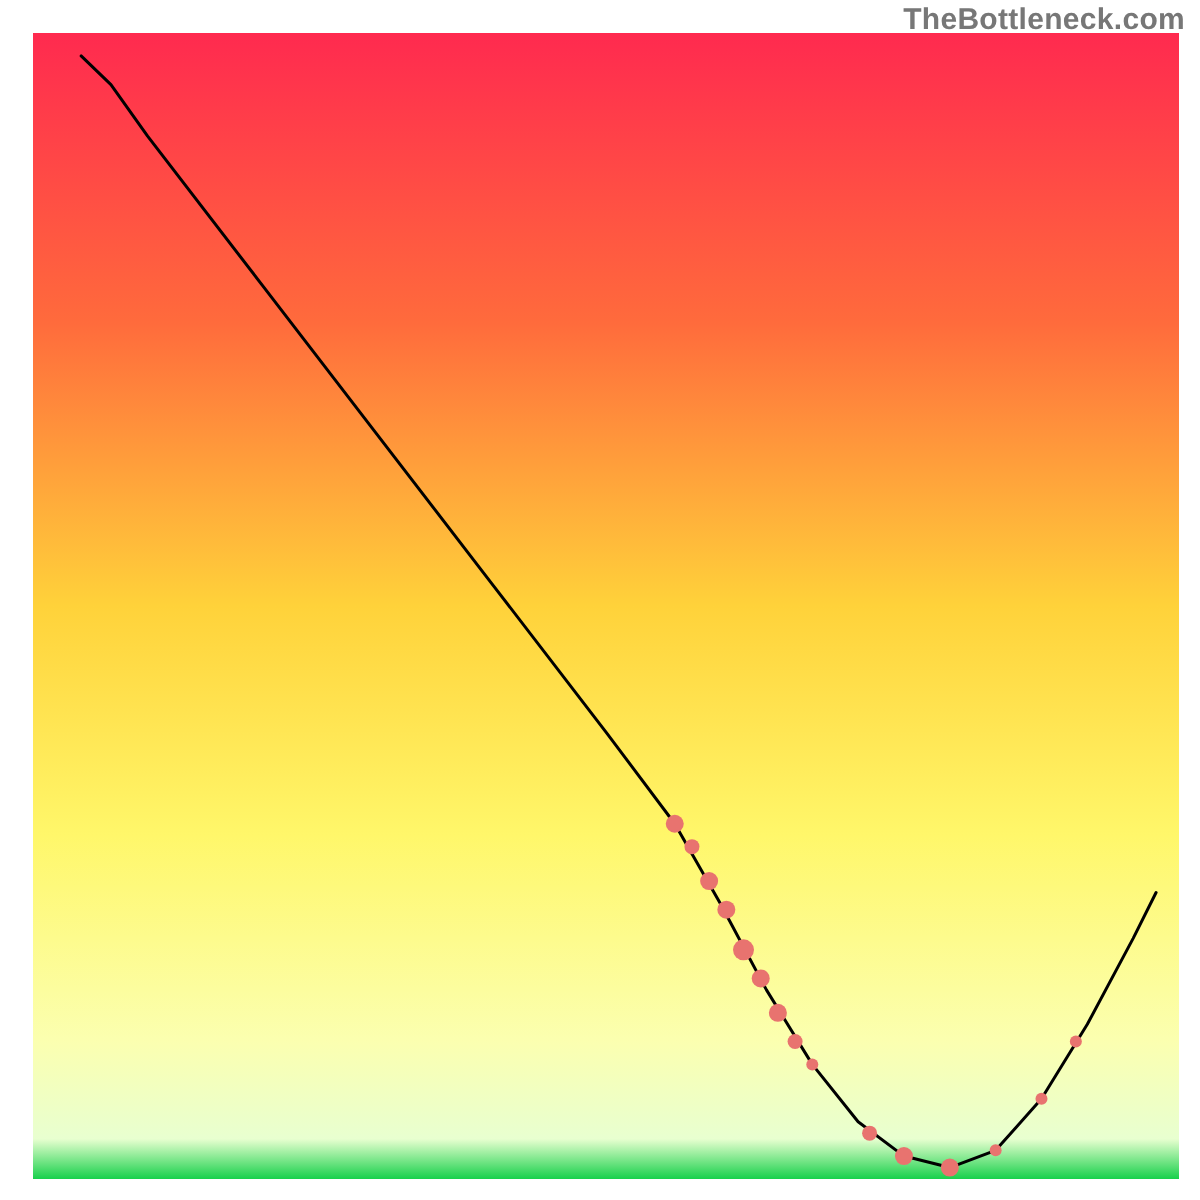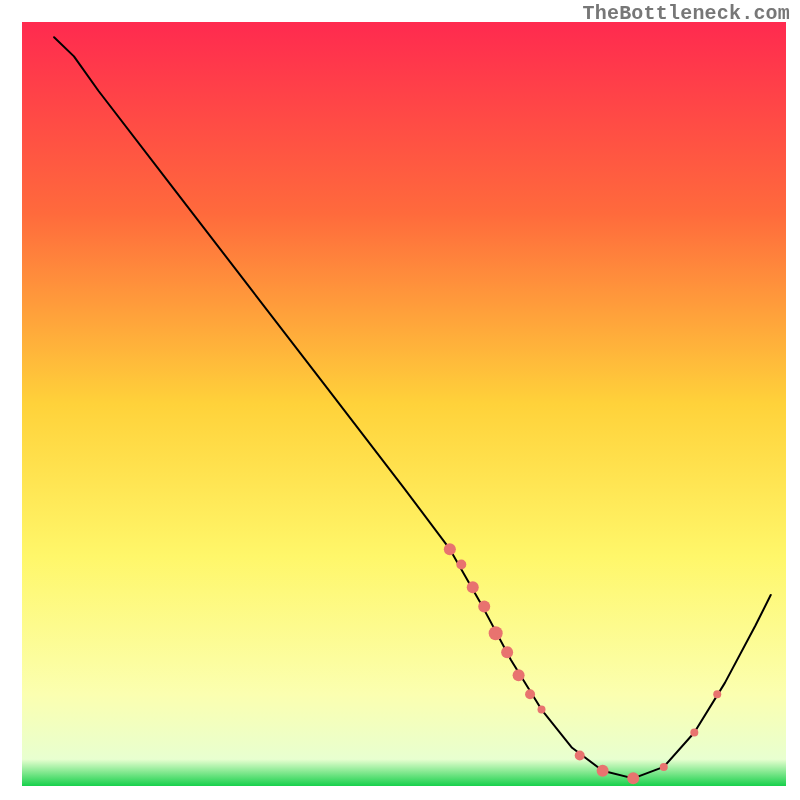--- a/index.html
+++ b/index.html
@@ -8,21 +8,20 @@
     width: 800px;
     height: 800px;
     overflow: hidden;
     font-family: Arial, Helvetica, sans-serif;
     background: #fff;
   }
   .chart-wrap {
     position: relative;
     width: 800px;
     height: 716px;
-    font-family: Liberation Mono, monospace;
   }
   svg.chart {
     position: absolute;
     inset: 0;
     width: 800px;
     height: 800px;
     display: block;
   }
   .watermark {
     position: absolute;

